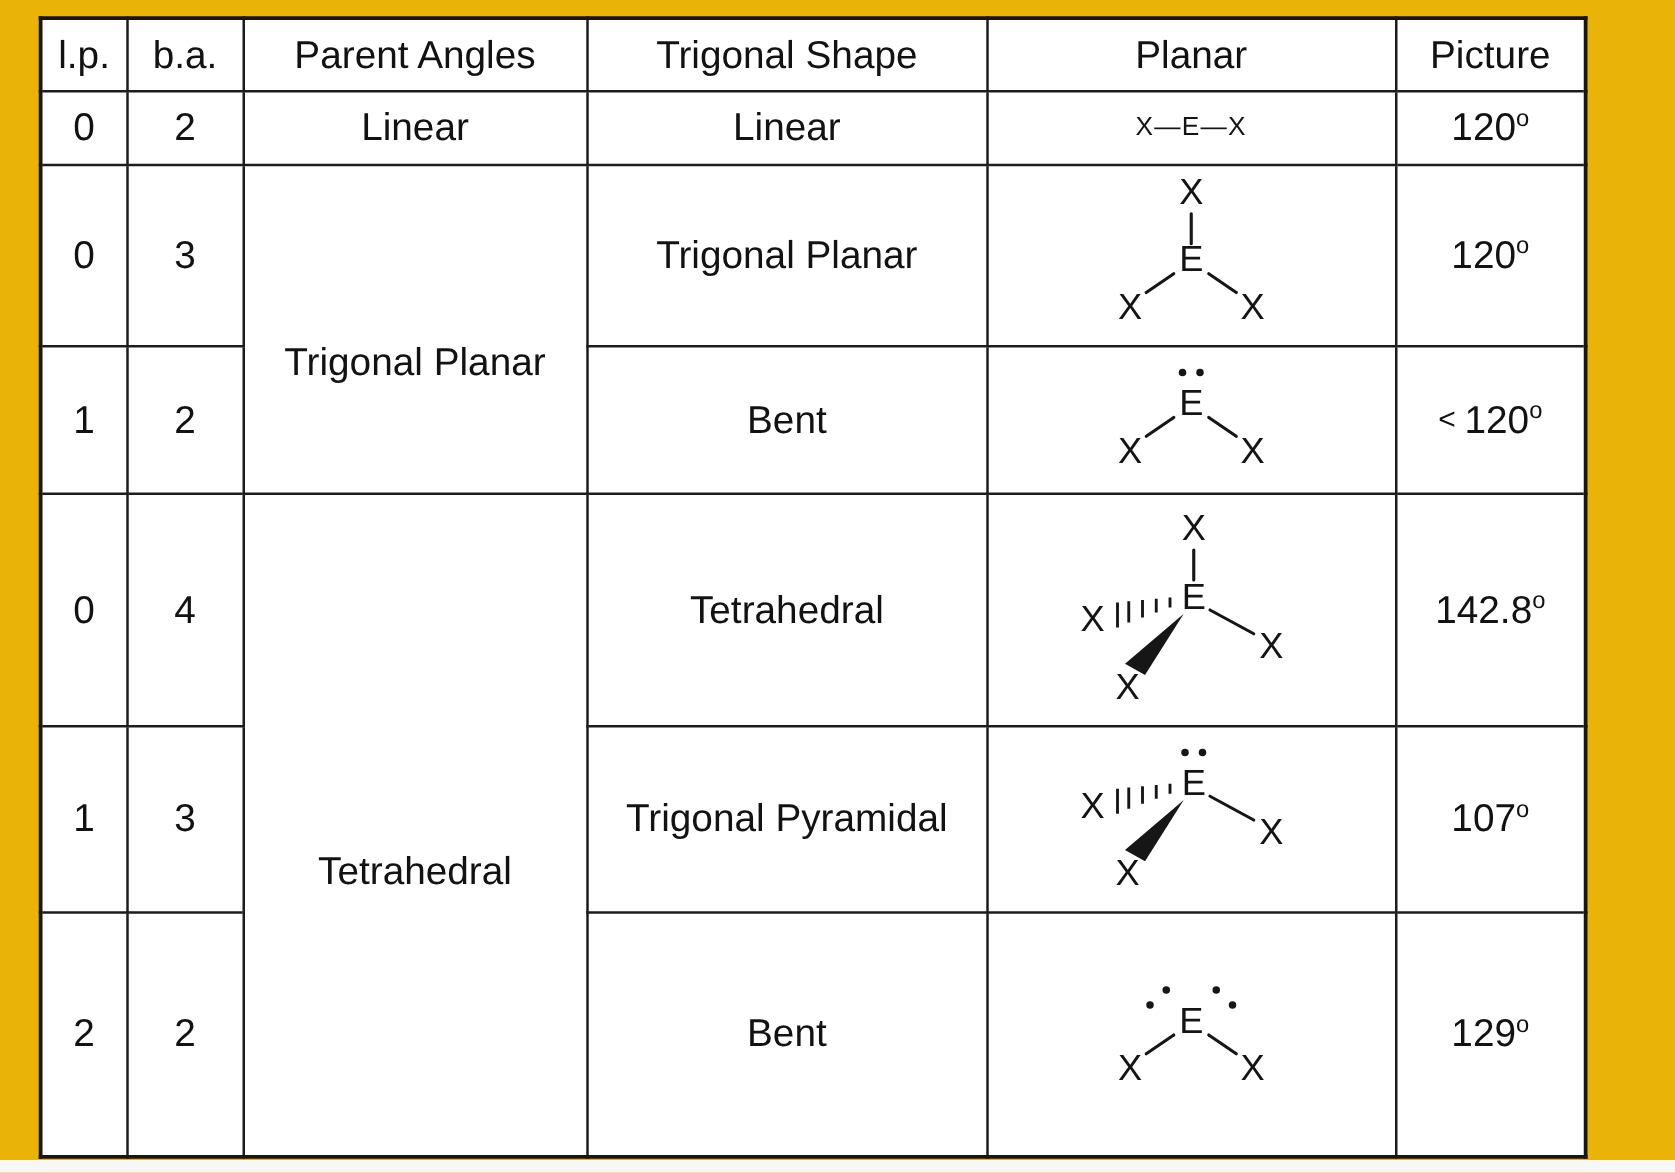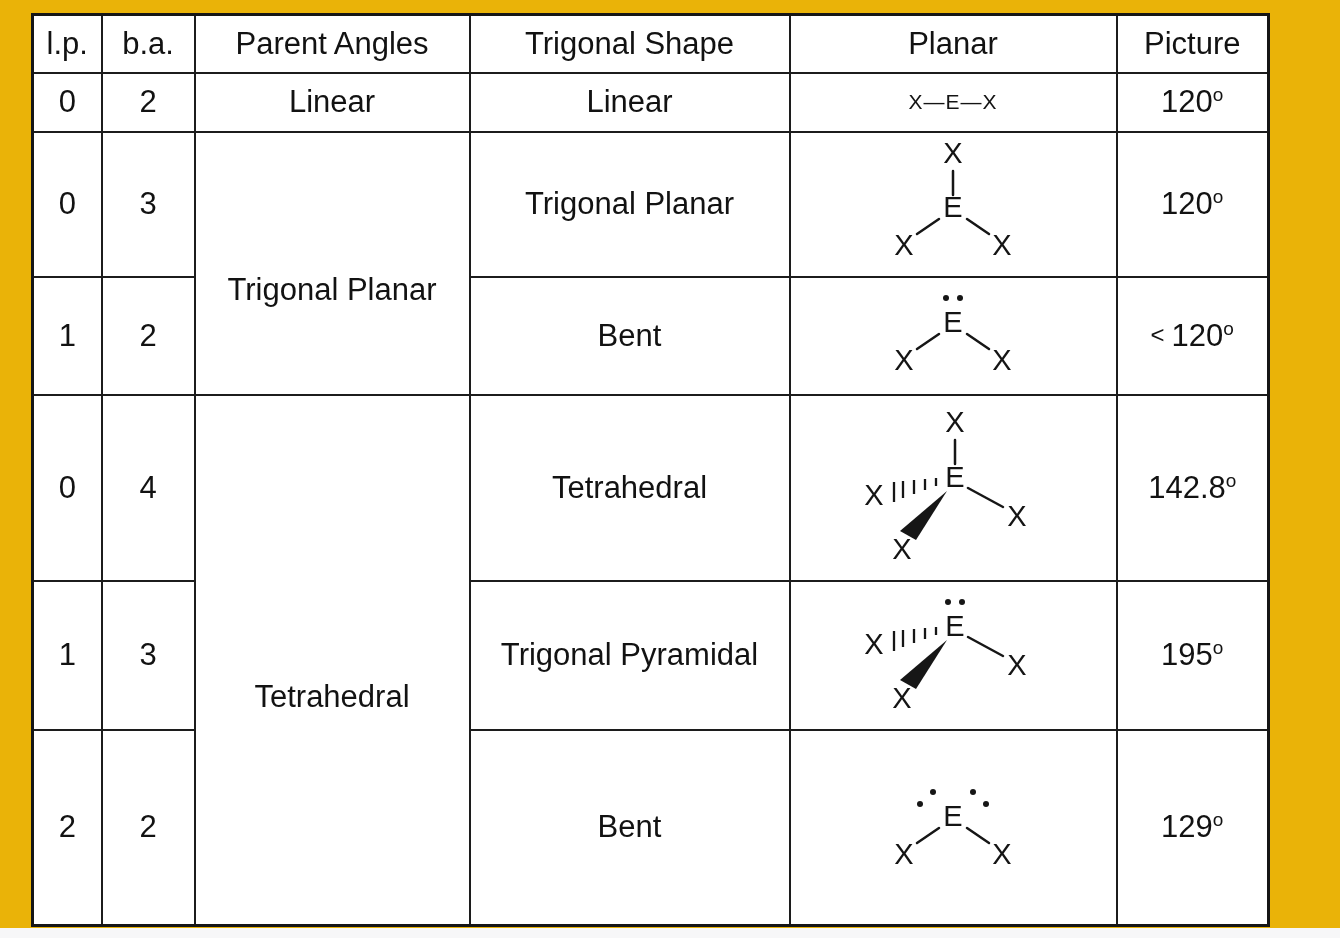--- a/index.html
+++ b/index.html
@@ -208,21 +208,21 @@
             <line class="hash" x1="45" y1="35" x2="45" y2="52"></line>
             <line class="hash" x1="36" y1="36" x2="36" y2="56"></line>
             <text x="16" y="59" text-anchor="middle">X</text>
             <polygon class="wedge" points="89,45 42,85 58,94"></polygon>
             <text x="44" y="113" text-anchor="middle">X</text>
             <line class="bond" x1="110" y1="42" x2="145" y2="61"></line>
             <text x="159" y="80" text-anchor="middle">X</text>
           </svg>
         </td>
         <td>
-          <span class="angle"><span>195</span><sup>o</sup></span>
+          <span class="angle"><span>107</span><sup>o</sup></span>
         </td>
       </tr>
 
       <tr class="r-6">
         <td>2</td>
         <td>2</td>
         <td>Bent</td>
         <td>
           <svg class="mol" viewBox="0 0 160 90" width="160" height="90">
             <circle class="dot" cx="60" cy="10" r="3"></circle>

